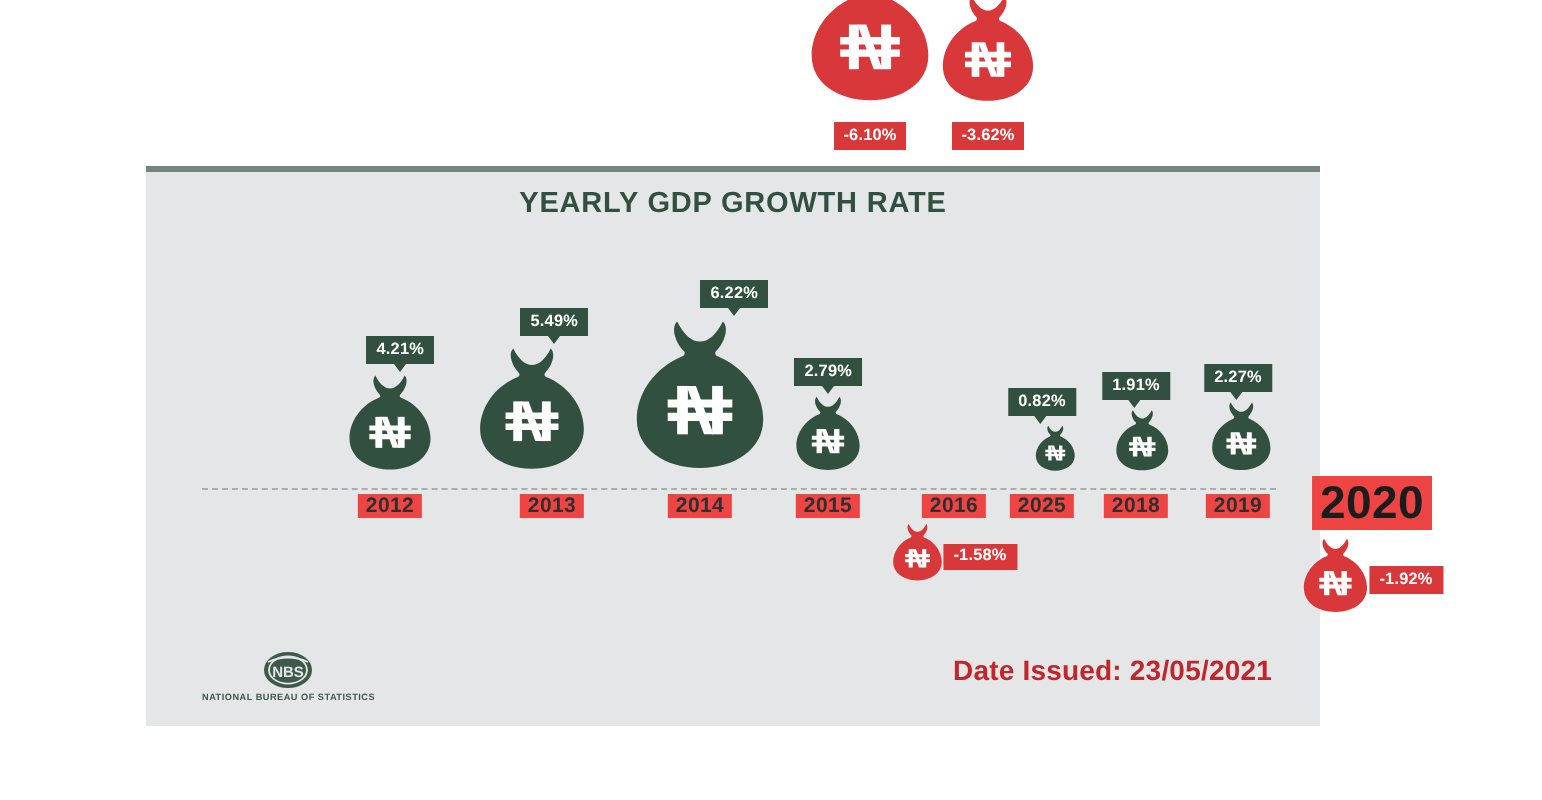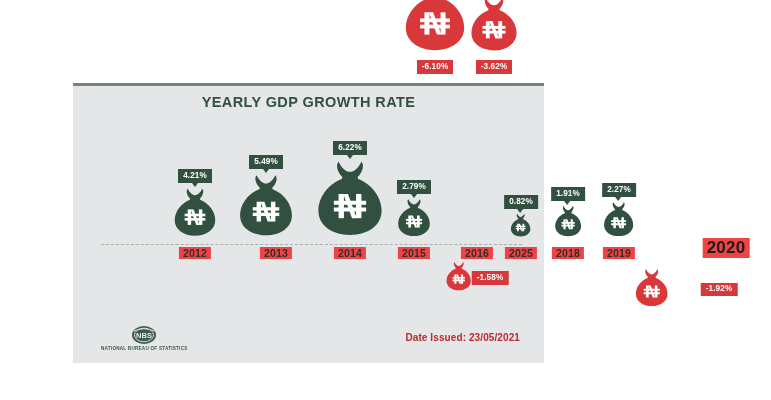--- a/index.html
+++ b/index.html
@@ -34,21 +34,21 @@
   .top-bag-group .bagwrap {
     position: relative;
     display: block;
   }
 
   
   #panel {
     position: absolute;
     left: 73px;
     top: 83px;
-    width: 471px;
+    width: 587px;
     height: 280px;
     background: #e4e6e7;
     border-top: 3px solid #76847e;
     box-sizing: border-box;
   }
 
   #chart-title {
     position: absolute;
     top: 8px;
     left: 0;
@@ -70,21 +70,21 @@
     border-top: 1px dashed #a9afac;
   }
   
   .pos-stack {
     position: absolute;
     left: 0;
     bottom: 122px; 
     transform: translateX(-50%);
     display: flex;
     flex-direction: column;
-    align-items: center;
+    align-items: flex-end;
     justify-content: flex-end;
   }
   
   .neg-stack {
     position: absolute;
     left: 0;
     top: 175px;
     transform: translateX(-50%);
     display: flex;
     align-items: center;
@@ -97,25 +97,24 @@
     transform: translateX(-50%);
     font-size: 10.5px;
     font-weight: 700;
     color: #2f2f2f;
     letter-spacing: 0.2px;
     white-space: nowrap;
     background: #ef4444;
     padding: 0 4px;
   }
   .year-label.emphasis {
-    font-size: 17px;
+    font-size: 23px;
     font-weight: 700;
     color: #1c1c1c;
     top: 152px;
-    margin-left: 40px;
   }
 
   
   .badge {
     position: relative;
     font-size: 8.2px;
     font-weight: 700;
     color: #ffffff;
     padding: 2.5px 5px 3px 5px;
     white-space: nowrap;
@@ -154,21 +153,21 @@
     font-weight: 700;
     letter-spacing: 0.25px;
     color: #3d5a4a;
     margin-top: 1px;
     white-space: nowrap;
   }
   #date-issued {
     position: absolute;
     right: 24px;
     bottom: 20px;
-    font-size: 10px;
+    font-size: 14px;
     font-weight: 700;
     color: #c0272d;
     letter-spacing: 0.1px;
     white-space: nowrap;
   }
 </style>
 </head>
 <body>
 
 <div id="top-strip">
@@ -323,21 +322,21 @@
             <g fill="#ffffff">
               <path d="M33 52 h8 v36 h-8 z"></path>
               <path d="M59 52 h8 v36 h-8 z"></path>
               <path d="M40 52 l7 0 l13 36 l-7 0 z"></path>
               <path d="M26 62 h48 v6 h-48 z"></path>
               <path d="M26 72 h48 v6 h-48 z"></path>
             </g>
           </svg></div>
       </div>
       <div class="year-label emphasis" style="left: 613px;">2020</div>
-      <div class="neg-stack" style="left: 613px; top: 182px; gap: 16px;">
+      <div class="neg-stack" style="left: 613px; top: 182px;">
         <div><svg width="34" height="39" viewBox="0 0 100 116">
             <path d="M33 4 C38 14 44 19 50 19 C56 19 62 14 67 4 C72 9 68 20 62 26 C61 27 61 29 63 30 C83 38 97 57 97 77 C97 99 76 113 50 113 C24 113 3 99 3 77 C3 57 17 38 37 30 C39 29 39 27 38 26 C32 20 28 9 33 4 Z" fill="#d8383a"></path>
             <g fill="#ffffff">
               <path d="M33 52 h8 v36 h-8 z"></path>
               <path d="M59 52 h8 v36 h-8 z"></path>
               <path d="M40 52 l7 0 l13 36 l-7 0 z"></path>
               <path d="M26 62 h48 v6 h-48 z"></path>
               <path d="M26 72 h48 v6 h-48 z"></path>
             </g>
           </svg></div>

